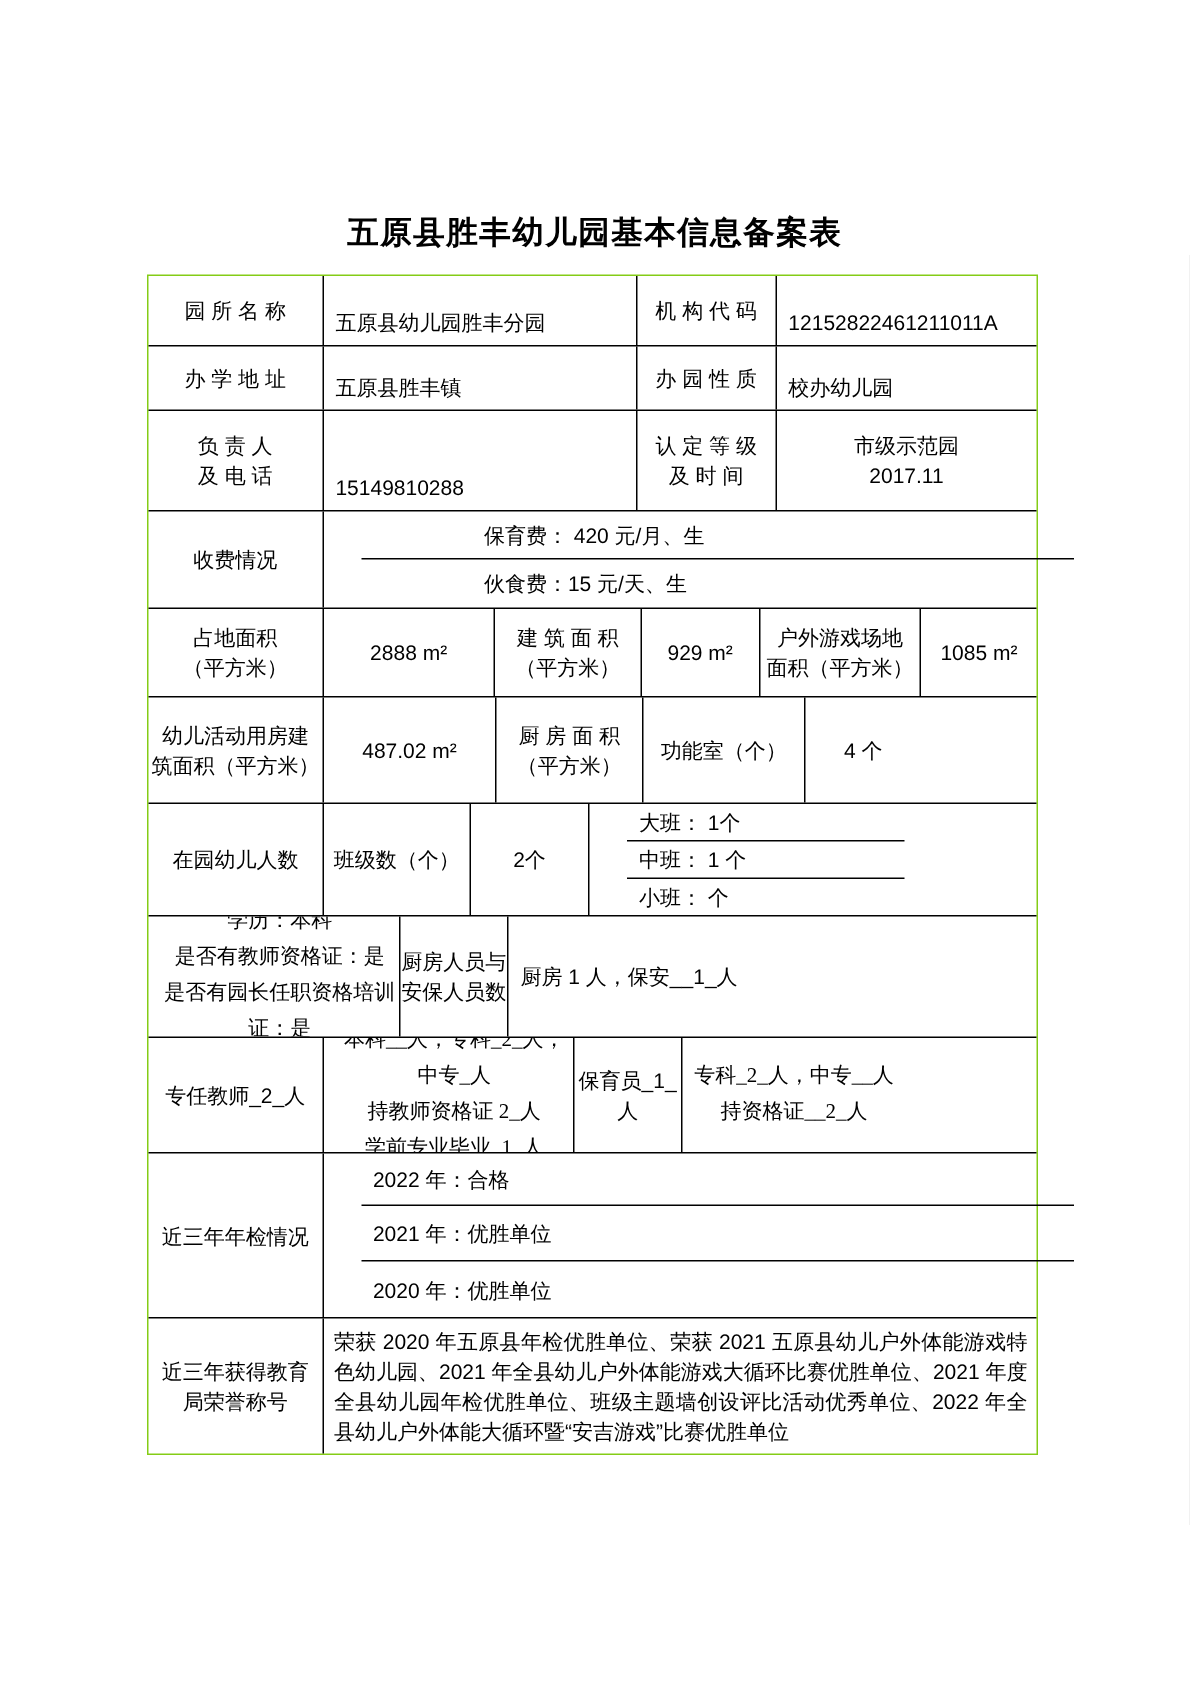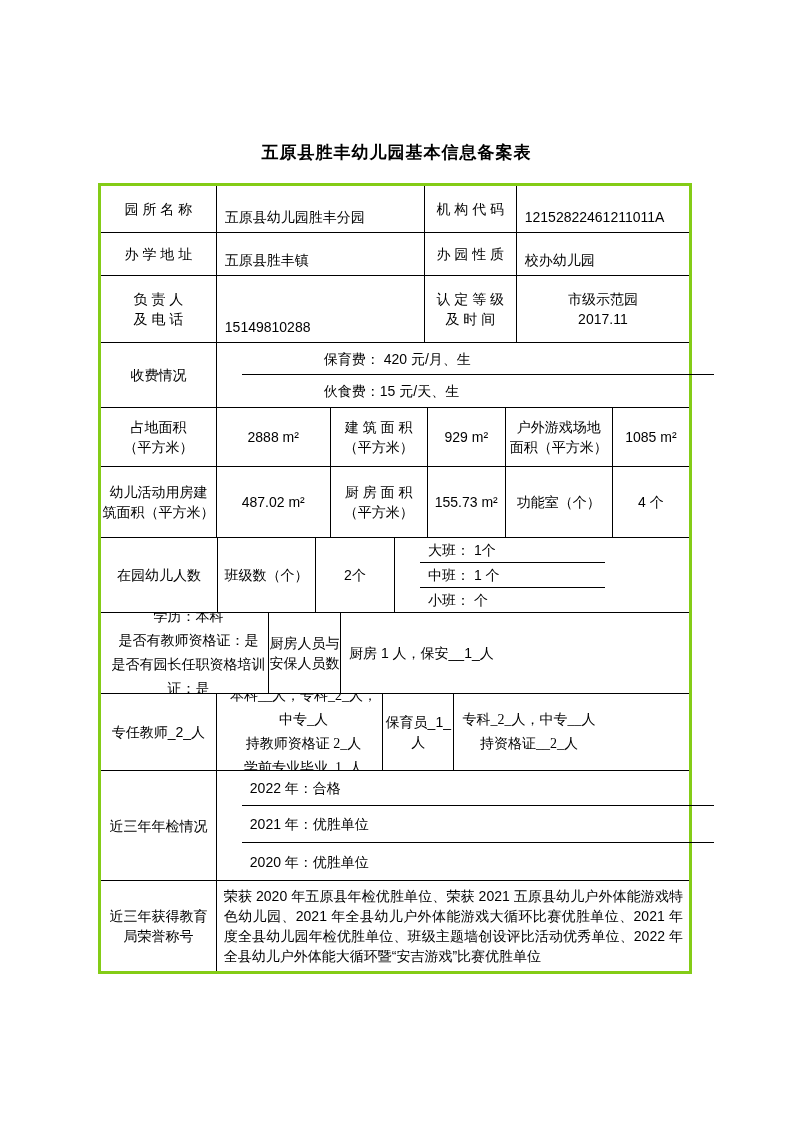--- a/index.html
+++ b/index.html
@@ -9,30 +9,30 @@
     background:#ffffff;
     margin:0 auto;
     font-family:"Liberation Sans", sans-serif;
     color:#000;
     font-size:14px;
   }
   .doc-title {
     position:absolute;
     top:141px; left:0; width:100%;
     text-align:center;
-    font-size:17px;
+    font-size:21px;
     font-weight:bold;
     font-family:"Liberation Serif", serif;
     letter-spacing:1px;
   }
   .form-table {
     position:absolute;
     left:98px; top:183px;
     width:594px;
-    border:3px solid #84cc16;
+    border:1px solid #84cc16;
     box-sizing:border-box;
   }
   .row { display:flex; border-bottom:1px solid #000; }
   .row:last-child { border-bottom:none; }
   .cell {
     box-sizing:border-box;
     border-right:1px solid #000;
     display:flex;
     align-items:center;
     white-space:pre-line;
@@ -115,21 +115,20 @@
 面积（平方米）</div>
       <div class="cell w77 center last">1085 m²</div>
     </div>
 
     <div class="row h70">
       <div class="cell w117 center">幼儿活动用房建
 筑面积（平方米）</div>
       <div class="cell w115 center">487.02 m²</div>
       <div class="cell w98 center">厨 房 面 积
 （平方米）</div>
-      <div class="cell w79 center">155.73 m²</div>
       <div class="cell w108 center">功能室（个）</div>
       <div class="cell w77 center last">4 个</div>
     </div>
 
     <div class="row h74">
       <div class="cell w117 center">在园幼儿人数</div>
       <div class="cell w98 center">班级数（个）</div>
       <div class="cell w79 center">2个</div>
       <div class="stack w185 last">
         <div class="cell sh25 left">大班：  1个</div>

